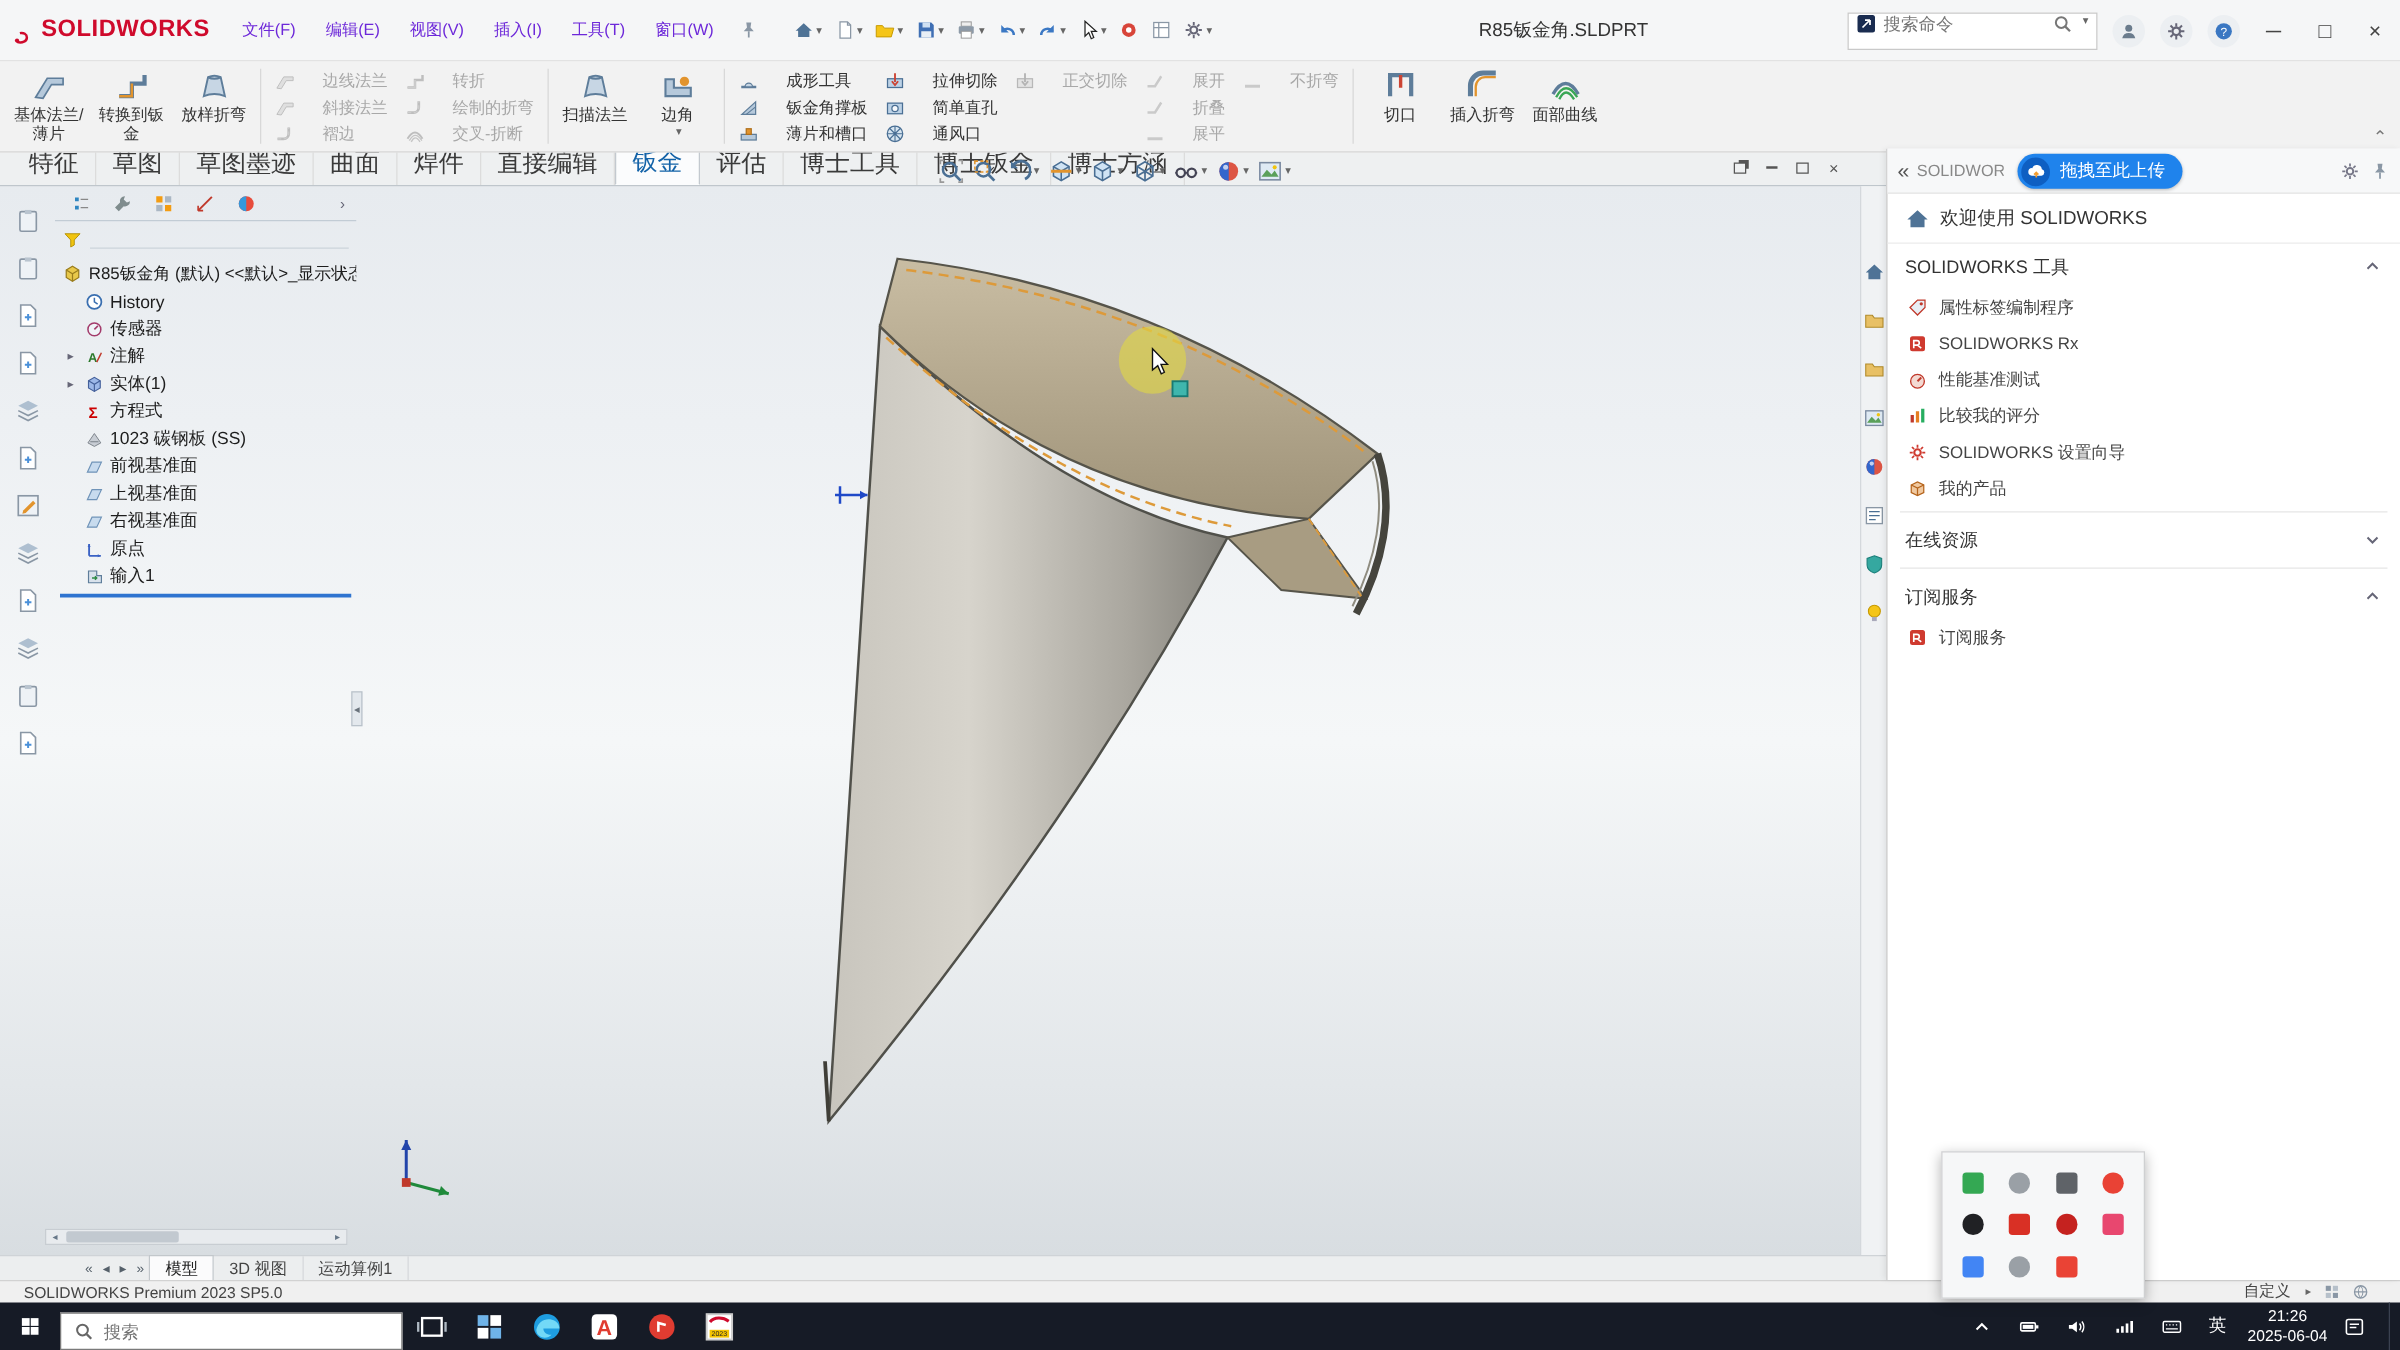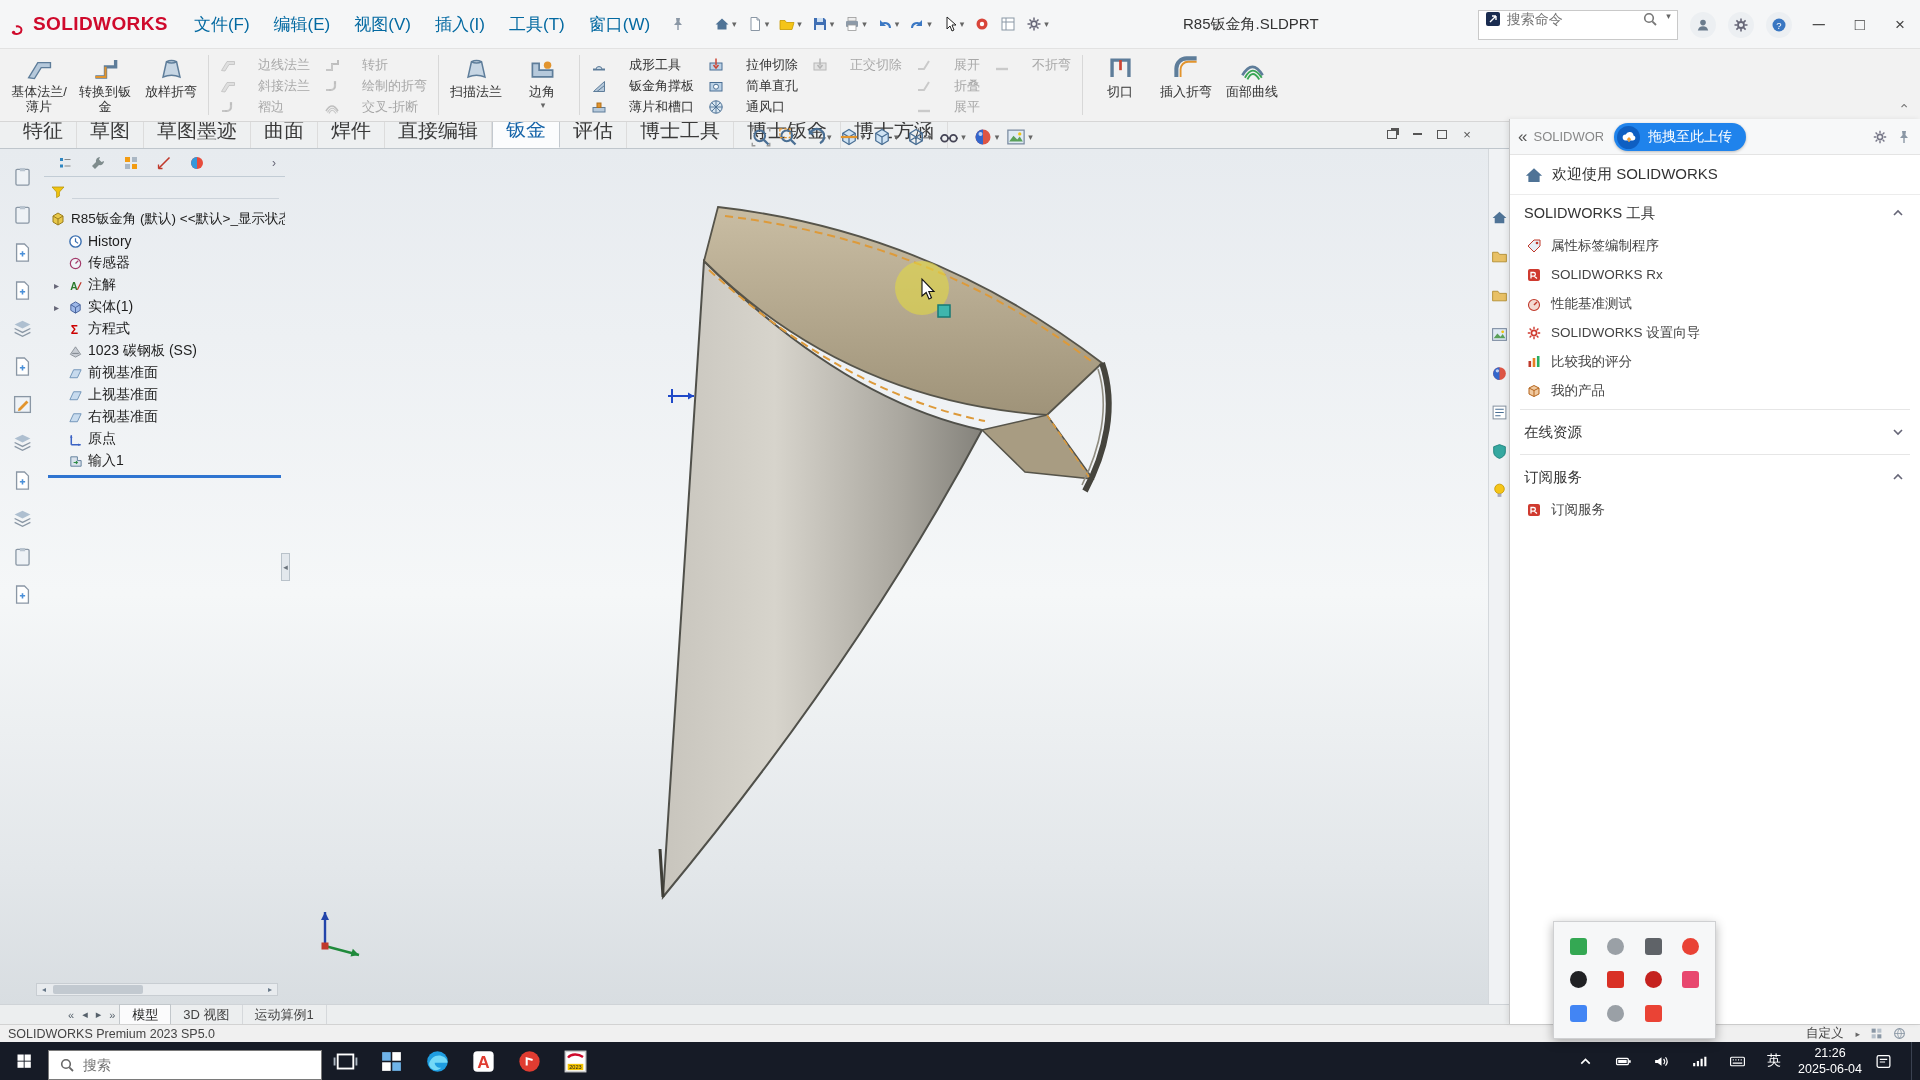--- a/index.html
+++ b/index.html
@@ -10,21 +10,21 @@
   .icon svg{width:100%;height:100%}
   .icon.big{width:27px;height:27px}
   .icon.mid{width:20px;height:20px}
   .caret{font-size:9px;color:#666;margin-left:2px}
 
   
   .titlebar{position:absolute;left:0;top:0;width:1920px;height:49px;background:#f5f6f7;border-bottom:1px solid #e2e2e2;display:flex;align-items:center;padding:0 10px;z-index:20}
   .logo{display:flex;align-items:center;gap:7px;margin-right:14px}
   .logo-mark svg{width:26px;height:26px}
   .logo-text{font-weight:bold;color:#cf0a2c;font-size:19px;letter-spacing:.4px}
-  .menu-item{padding:5px 12px;font-size:17px;color:#0369a1;cursor:default}
+  .menu-item{padding:5px 12px;font-size:13px;color:#6d28d9;cursor:default}
   .menu-pin{margin:0 8px;color:#888}
   .quick{display:flex;align-items:center;gap:2px;margin-left:16px}
   .qbtn{display:flex;align-items:center;padding:4px 4px;border-radius:2px}
   .doc-title{position:absolute;left:1183px;top:15px;font-size:15px;color:#333;white-space:nowrap}
   .tb-right{position:absolute;right:6px;top:0;height:49px;display:flex;align-items:center;gap:12px}
   .tb-search{display:flex;align-items:flex-start;gap:6px;width:200px;height:30px;border:1px solid #c9c9c9;background:#fff;padding:0 6px}
   .tb-search input{border:none;outline:none;flex:1;min-width:20px;font-size:14px;color:#444;font-family:inherit;background:transparent}
   .round-ic{width:26px;height:26px;border-radius:50%;display:flex;align-items:center;justify-content:center;background:#eceff2}
   .winbtn{font-size:17px;color:#444;padding:0 9px}
 
@@ -93,21 +93,21 @@
   .tp-item{display:flex;align-items:center;gap:9px;height:29px;padding:0 16px;font-size:13.5px;color:#444}
   .tp-div{border-top:1px solid #e6e6e6;margin:4px 10px}
 
   
   .doctabs{position:absolute;left:0;top:1004px;width:1509px;height:20px;background:#eceeef;border-top:1px solid #cfd3d7;display:flex;align-items:center;padding-left:64px;font-size:13px;z-index:4}
   .doctabs .nav{color:#55606a;padding:0 4px;font-size:11px}
   .dtab{padding:1px 12px;border-right:1px solid #d5d8db;color:#444;white-space:nowrap}
   .dtab.active{background:#fbfbfc;border:1px solid #c2c7cb;border-bottom:none;color:#222}
 
   
-  .statusbar{position:absolute;left:0;top:1024px;width:1920px;height:18px;background:#f0f0f0;border-top:1px solid #d2d2d2;display:flex;align-items:center;padding:0 8px;font-size:12.5px;color:#444;z-index:5}
+  .statusbar{position:absolute;left:0;top:1024px;width:1920px;height:18px;background:#f0f0f0;border-top:1px solid #d2d2d2;display:flex;align-items:center;padding:0 19px;font-size:12.5px;color:#444;z-index:5}
   .sb-right{margin-left:auto;display:flex;align-items:center;gap:10px;margin-right:6px}
 
   
   .taskbar{position:absolute;left:0;top:1042px;width:1920px;height:38px;background:#161b26;display:flex;align-items:flex-end;color:#fff;z-index:30}
   .tb-start{width:48px;height:38px;display:flex;align-items:center;justify-content:center}
   .tb-searchbox{width:274px;height:30px;background:#fff;border:1px solid #7a7a7a;display:flex;align-items:center;gap:8px;padding:0 10px;color:#555}
   .tb-searchbox input{border:none;outline:none;flex:1;font-size:14px;color:#555;font-family:inherit}
   .tb-app{width:46px;height:38px;display:flex;align-items:center;justify-content:center}
   .tb-app .icon{width:25px;height:25px}
   .tb-tray{margin-left:auto;display:flex;align-items:center;gap:13px;padding-right:4px}
@@ -1119,35 +1119,35 @@
             <svg viewBox="0 0 16 16">
               <circle cx="8" cy="9" r="5.5" fill="#f3d9d2" stroke="#c0392b" stroke-width="1.1"></circle>
               <path d="M8 9l3-3" stroke="#c0392b" stroke-width="1.5"></path>
             </svg>
           </span>
           <span>性能基准测试</span>
         </div>
         <div class="tp-item">
           <span class="icon">
             <svg viewBox="0 0 16 16">
-              <circle cx="8" cy="8" r="2.6" fill="none" stroke="#cf3a2f" stroke-width="1.7"></circle>
-              <path d="M8 1.8v2.4M8 11.8v2.4M1.8 8h2.4M11.8 8h2.4M3.6 3.6l1.7 1.7M10.7 10.7l1.7 1.7M12.4 3.6l-1.7 1.7M5.3 10.7l-1.7 1.7" stroke="#cf3a2f" stroke-width="1.4"></path>
-            </svg>
-          </span>
-          <span>SOLIDWORKS 设置向导</span>
-        </div>
-        <div class="tp-item">
-          <span class="icon">
-            <svg viewBox="0 0 16 16">
               <rect x="2.5" y="7" width="2.6" height="6" fill="#c0392b"></rect>
               <rect x="6.7" y="4" width="2.6" height="9" fill="#e67e22"></rect>
               <rect x="10.9" y="2" width="2.6" height="11" fill="#27ae60"></rect>
             </svg>
           </span>
           <span>比较我的评分</span>
+        </div>
+        <div class="tp-item">
+          <span class="icon">
+            <svg viewBox="0 0 16 16">
+              <circle cx="8" cy="8" r="2.6" fill="none" stroke="#cf3a2f" stroke-width="1.7"></circle>
+              <path d="M8 1.8v2.4M8 11.8v2.4M1.8 8h2.4M11.8 8h2.4M3.6 3.6l1.7 1.7M10.7 10.7l1.7 1.7M12.4 3.6l-1.7 1.7M5.3 10.7l-1.7 1.7" stroke="#cf3a2f" stroke-width="1.4"></path>
+            </svg>
+          </span>
+          <span>SOLIDWORKS 设置向导</span>
         </div>
         <div class="tp-item">
           <span class="icon">
             <svg viewBox="0 0 16 16">
               <path d="M3 5 8 2.5 13 5v6L8 13.5 3 11z" fill="#f0c9a0" stroke="#b5651d"></path>
               <path d="M3 5l5 2.5L13 5M8 7.5v6" fill="none" stroke="#b5651d"></path>
             </svg>
           </span>
           <span>我的产品</span>
         </div>

